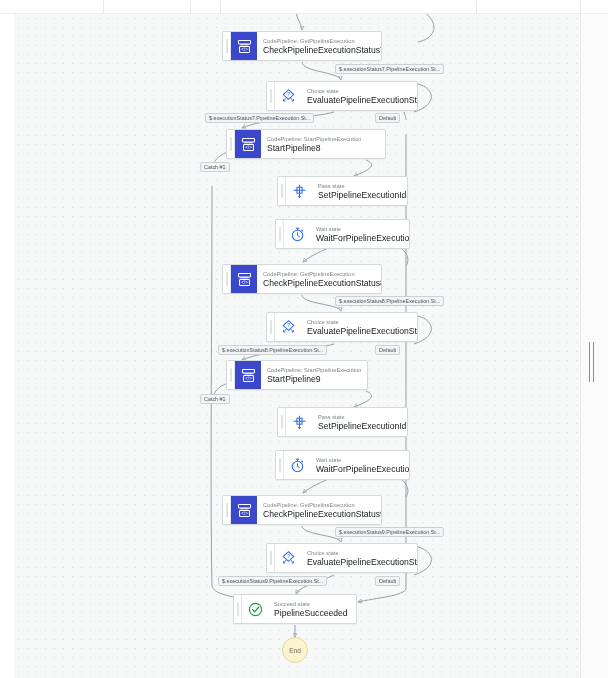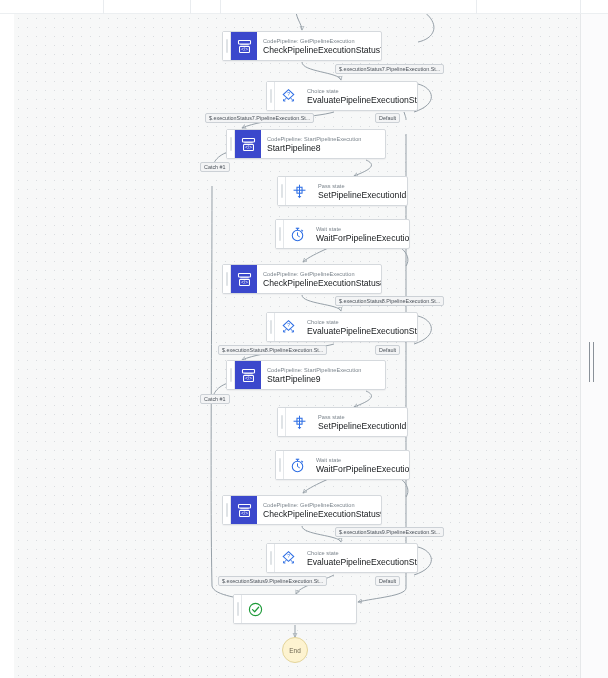--- a/index.html
+++ b/index.html
@@ -284,21 +284,21 @@
             <path d="M14.6 13.6 L19 18.4" stroke="#2f6fe4" stroke-width="1.3"></path>
             <path d="M5 18.4 l0 -2.6 M5 18.4 l2.6 0" stroke="#2f6fe4" stroke-width="1.3" fill="none"></path>
             <path d="M19 18.4 l0 -2.6 M19 18.4 l-2.6 0" stroke="#2f6fe4" stroke-width="1.3" fill="none"></path>
           </svg>
         </div>
         <div class="txt">
           <div class="t1">Choice state</div>
           <div class="t2">EvaluatePipelineExecutionStatus8</div>
         </div>
       </div>
-      <div class="node" style="left: 212px; top: 346px; width: 160px;">
+      <div class="node" style="left: 212px; top: 346px; width: 142px;">
         <div class="rail">
           <span></span>
         </div>
         <div class="icon-wrap blue-tile">
           <svg viewBox="0 0 24 24" width="17" height="17">
             <rect x="3.5" y="3.5" width="17" height="5" rx="1" fill="none" stroke="#fff" stroke-width="1.5"></rect>
             <line x1="6" y1="9.6" x2="18" y2="9.6" stroke="#fff" stroke-width="1.4"></line>
             <rect x="5" y="12" width="14" height="8.5" rx="1" fill="none" stroke="#fff" stroke-width="1.5"></rect>
             <text x="12" y="18.6" font-size="6.4" fill="#fff" text-anchor="middle" font-family="Liberation Sans, sans-serif">&lt;/&gt;</text>
           </svg>
@@ -382,20 +382,24 @@
       </div>
       <div class="node" style="left: 219px; top: 580px; width: 124px;">
         <div class="rail">
           <span></span>
         </div>
         <div class="icon-wrap">
           <svg viewBox="0 0 24 24" width="17" height="17">
             <circle cx="12" cy="12" r="8.6" fill="none" stroke="#1d9a38" stroke-width="1.6"></circle>
             <path d="M7.8 12.2 L10.8 15.2 L16.4 8.8" fill="none" stroke="#1d9a38" stroke-width="1.7" stroke-linecap="round" stroke-linejoin="round"></path>
           </svg>
+        </div>
+        <div class="txt">
+          <div class="t1">Succeed state</div>
+          <div class="t2">PipelineSucceeded</div>
         </div>
       </div>
       <div class="elabel" style="left: 321px; top: 50px;">$.executionStatus7.PipelineExecution.St...</div>
       <div class="elabel" style="left: 191px; top: 99px;">$.executionStatus7.PipelineExecution.St...</div>
       <div class="elabel" style="left: 361px; top: 99px;">Default</div>
       <div class="elabel" style="left: 186px; top: 148px;">Catch #1</div>
       <div class="elabel" style="left: 321px; top: 282px;">$.executionStatus8.PipelineExecution.St...</div>
       <div class="elabel" style="left: 204px; top: 331px;">$.executionStatus8.PipelineExecution.St...</div>
       <div class="elabel" style="left: 361px; top: 331px;">Default</div>
       <div class="elabel" style="left: 186px; top: 380px;">Catch #1</div>

